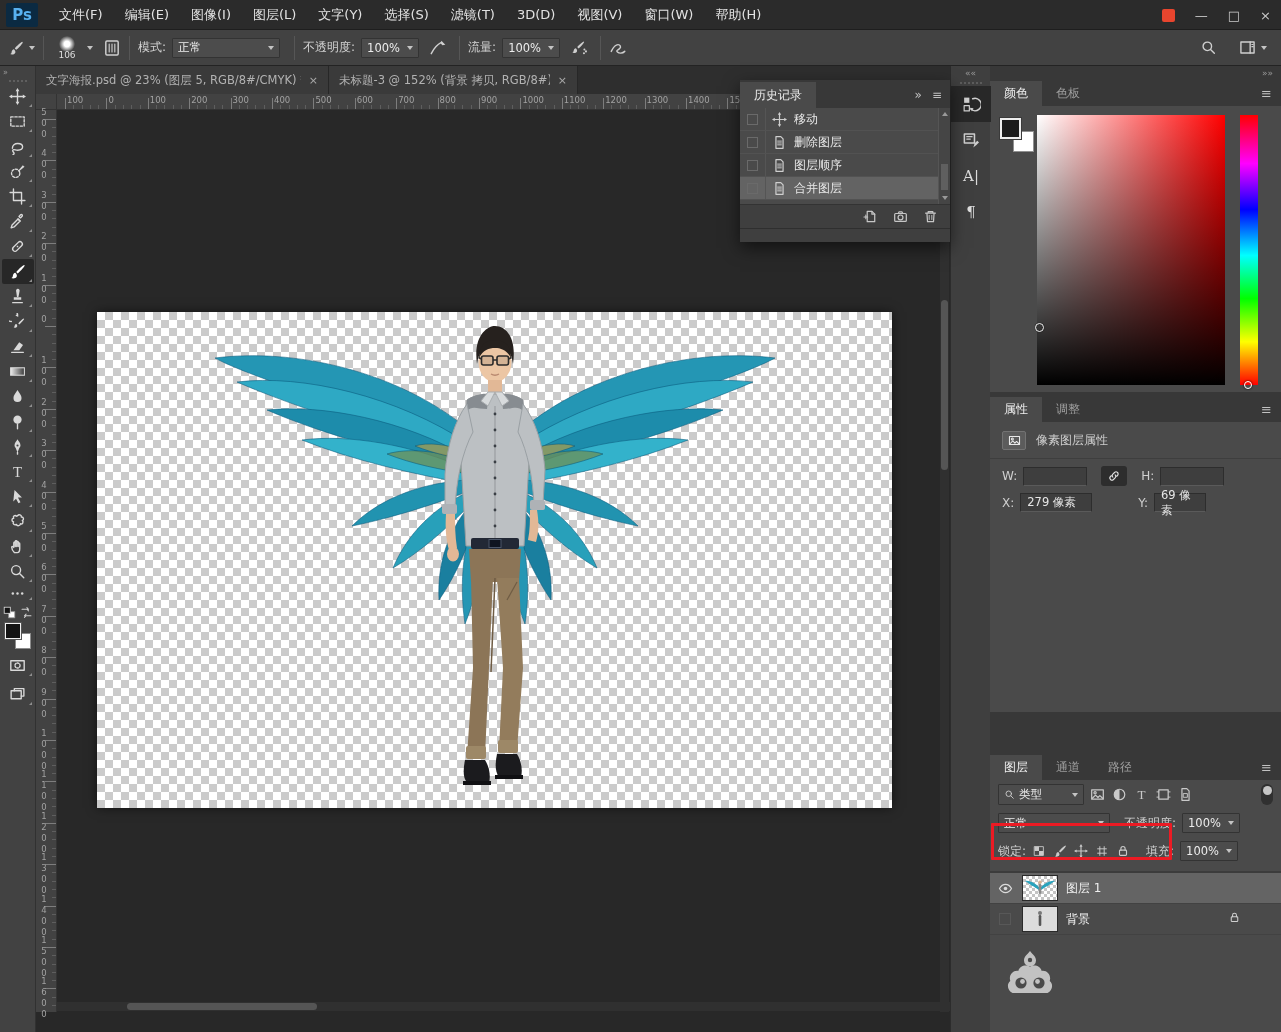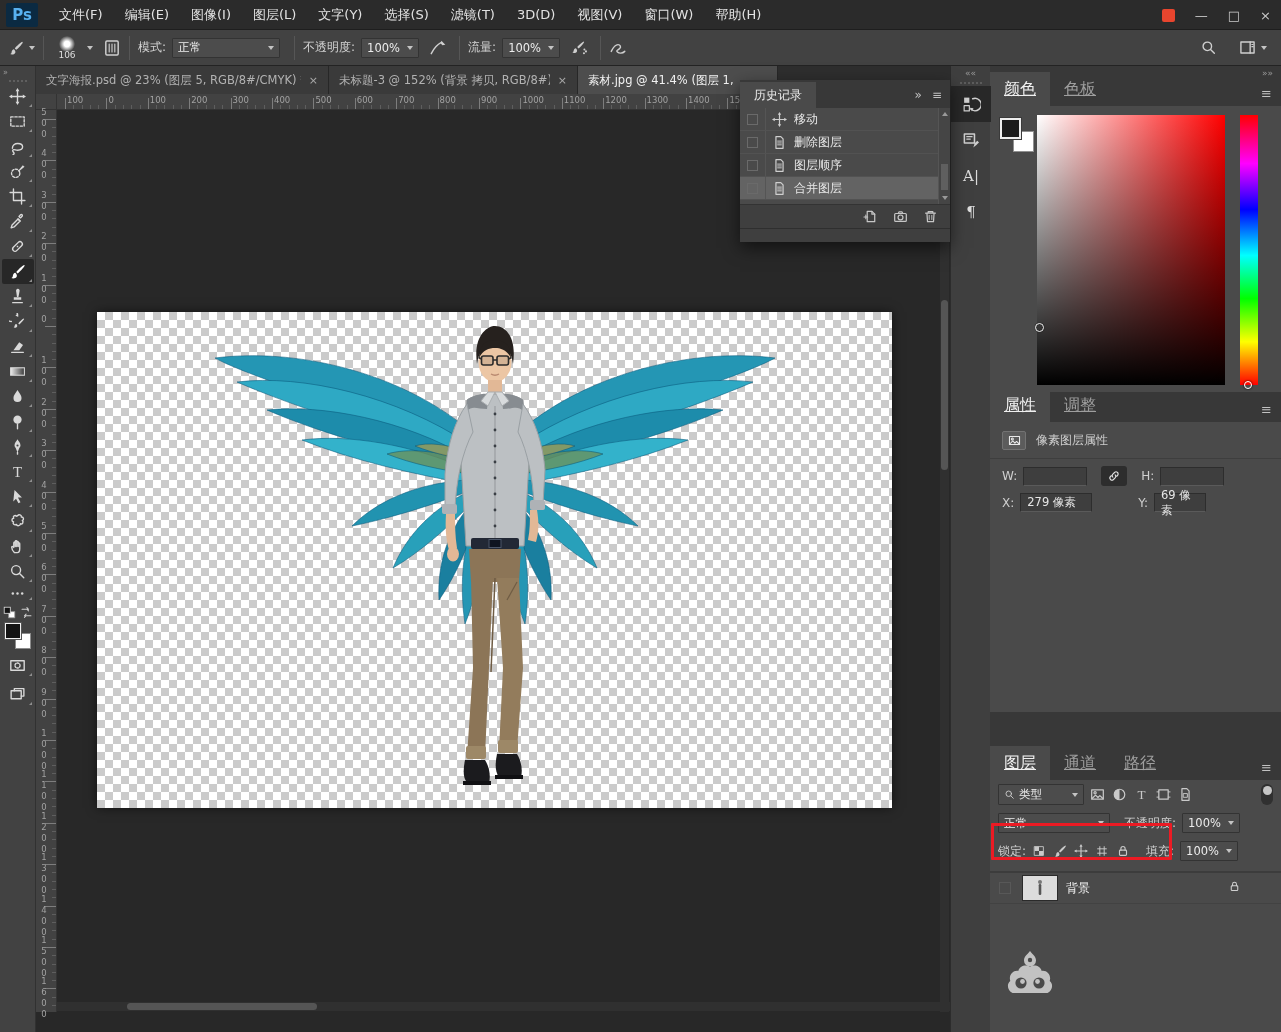--- a/index.html
+++ b/index.html
@@ -118,21 +118,21 @@
   .dock-btn { width:40px; height:36px; display:flex; align-items:center; justify-content:center; color:#d5d5d5; }
   .dock-btn.selected { background:#282828; }
   .dock-btn .ic { width:19px; height:19px; }
   .dock-txt { font-size:15px; color:#dcdcdc; font-family:"DejaVu Serif","Liberation Serif",serif; }
 
   
   #rightdock { position:absolute; left:990px; top:66px; width:291px; height:966px; background:#383838; z-index:3; }
   #dock-arrows { height:14px; display:flex; justify-content:flex-end; padding-right:8px; align-items:center; color:#9a9a9a; font-size:9px; }
   .panel { position:absolute; left:0; width:291px; background:#4a4a4a; }
   .panel-tabs { height:26px; background:#383838; display:flex; align-items:flex-end; }
-  .ptab { height:25px; padding:17px 14px; display:flex; align-items:center; font-size:16px; color:#9e9e9e;text-decoration:underline; }
+  .ptab { height:25px; padding:8px 14px; display:flex; align-items:center; font-size:12px; color:#9e9e9e; }
   .ptab.active { background:#4a4a4a; color:#f0f0f0; }
   .panel-menu { margin-left:auto; padding:0 9px 5px; color:#c2c2c2; font-size:13px; }
 
   #color-panel { top:14px; height:312px; }
   #color-body { position:relative; height:286px; }
   #fgbg { position:absolute; left:10px; top:12px; width:42px; height:42px; }
   #fgbg-bg { position:absolute; left:13px; top:13px; width:21px; height:21px; background:#fff; border:1px solid #909090; }
   #fgbg-fg { position:absolute; left:0; top:0; width:21px; height:21px; background:#1b1b1b; border:2px solid #ededed; outline:1px solid #3a3a3a; }
   #sb-box { position:absolute; left:47px; top:9px; width:188px; height:270px;
     background:linear-gradient(to bottom, rgba(0,0,0,0), #000), linear-gradient(to right, #ffffff, #ff0000); }
@@ -511,23 +511,20 @@
 
   <section id="docarea">
     <div id="tabbar">
         <div class="doc-tab" style="width: 293px;">
           <span style="overflow: hidden; text-overflow: clip; white-space: nowrap;">文字海报.psd @ 23% (图层 5, RGB/8#/CMYK) *</span>
           <span class="tab-close">×</span>
         </div>
         <div class="doc-tab" style="width: 249px;">
           <span style="overflow: hidden; text-overflow: clip; white-space: nowrap;">未标题-3 @ 152% (背景 拷贝, RGB/8#) *</span>
           <span class="tab-close">×</span>
-        </div>
-        <div class="doc-tab active" style="width: 200px;">
-          <span style="overflow: hidden; text-overflow: clip; white-space: nowrap;">素材.jpg @ 41.4% (图层 1,</span>
         </div>
       </div>
     <div id="ruler-corner"></div>
     <div id="hruler">
         <span class="hlab" style="left: 8px;">100</span>
         <span class="hlab" style="left: 49.4px;">0</span>
         <span class="hlab" style="left: 90.8px;">100</span>
         <span class="hlab" style="left: 132.2px;">200</span>
         <span class="hlab" style="left: 173.6px;">300</span>
         <span class="hlab" style="left: 215px;">400</span>
@@ -934,20 +931,37 @@
               </span>
             </div>
           <span class="plabel" style="margin-left:10px">填充:</span>
           <div class="opt-select small-select">
             <span>100%</span>
               <span class="caret"></span>
           </div>
         </div>
       </div>
       <div id="layer-list">
+          <div class="layer-row selected">
+            <div class="eye-cell">
+              <span class="ic">
+                <svg viewBox="0 0 16 16" fill="none" stroke="currentColor" stroke-width="1.3" stroke-linecap="round" stroke-linejoin="round">
+                  <path d="M1.6 8C3.2 5.1 5.5 3.6 8 3.6S12.8 5.1 14.4 8C12.8 10.9 10.5 12.4 8 12.4S3.2 10.9 1.6 8z"></path>
+                  <circle cx="8" cy="8" r="1.9" fill="currentColor" stroke="none"></circle>
+                </svg>
+              </span>
+            </div>
+            <div class="layer-thumb thumb-checker"><svg viewBox="0 0 34 26" width="34" height="26">
+                <path d="M16 11C11 6 5 4 2 5c3 2 9 6 14 9z" fill="#2aa3bd"></path>
+                <path d="M18 11c5-5 11-7 14-6-3 2-9 6-14 9z" fill="#2aa3bd"></path>
+                <rect x="15.7" y="8" width="2.6" height="10" rx="1.2" fill="#8a8a8a"></rect>
+                <circle cx="17" cy="6.2" r="1.8" fill="#d8b393"></circle>
+              </svg></div>
+            <span class="layer-name">图层 1</span>
+          </div>
           <div class="layer-row">
             <div class="eye-cell">
               <div class="eye-off"></div>
             </div>
             <div class="layer-thumb"><svg viewBox="0 0 34 26" width="34" height="26">
                 <rect width="34" height="26" fill="#dcdcdc"></rect>
                 <rect x="15.7" y="8" width="2.6" height="11" rx="1.2" fill="#555"></rect>
                 <circle cx="17" cy="6" r="2" fill="#777"></circle>
               </svg></div>
             <span class="layer-name">背景</span>

